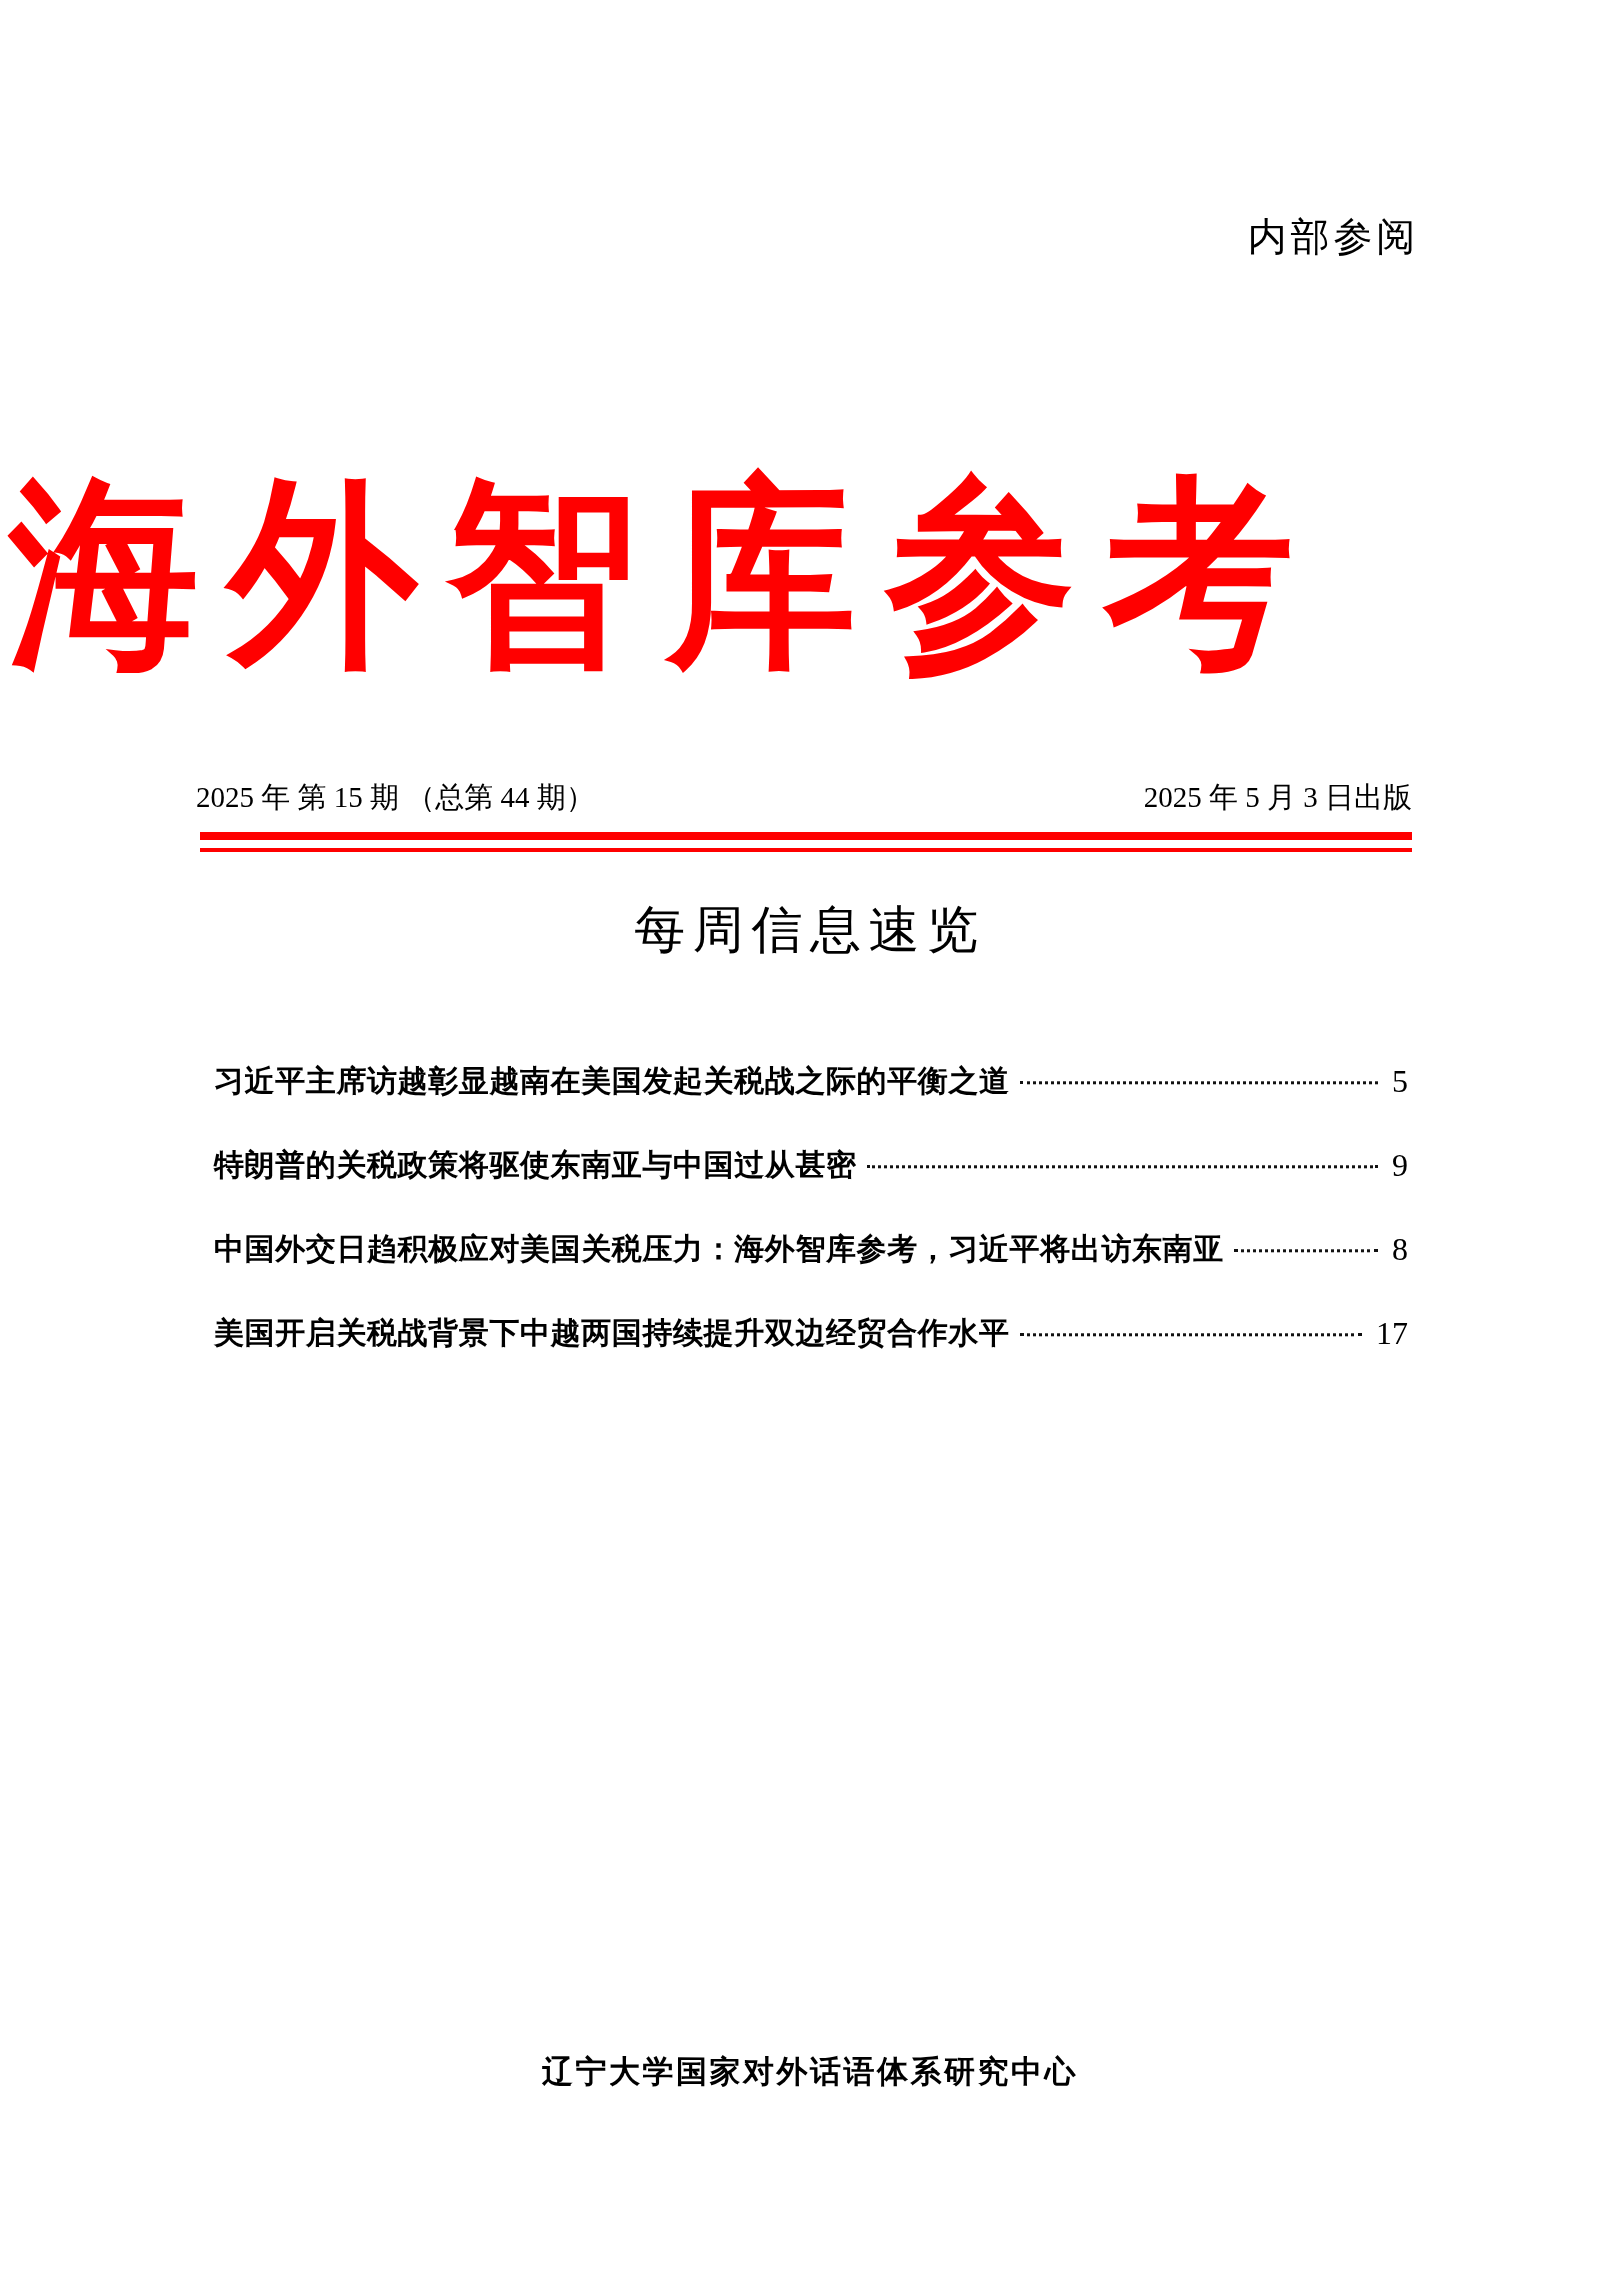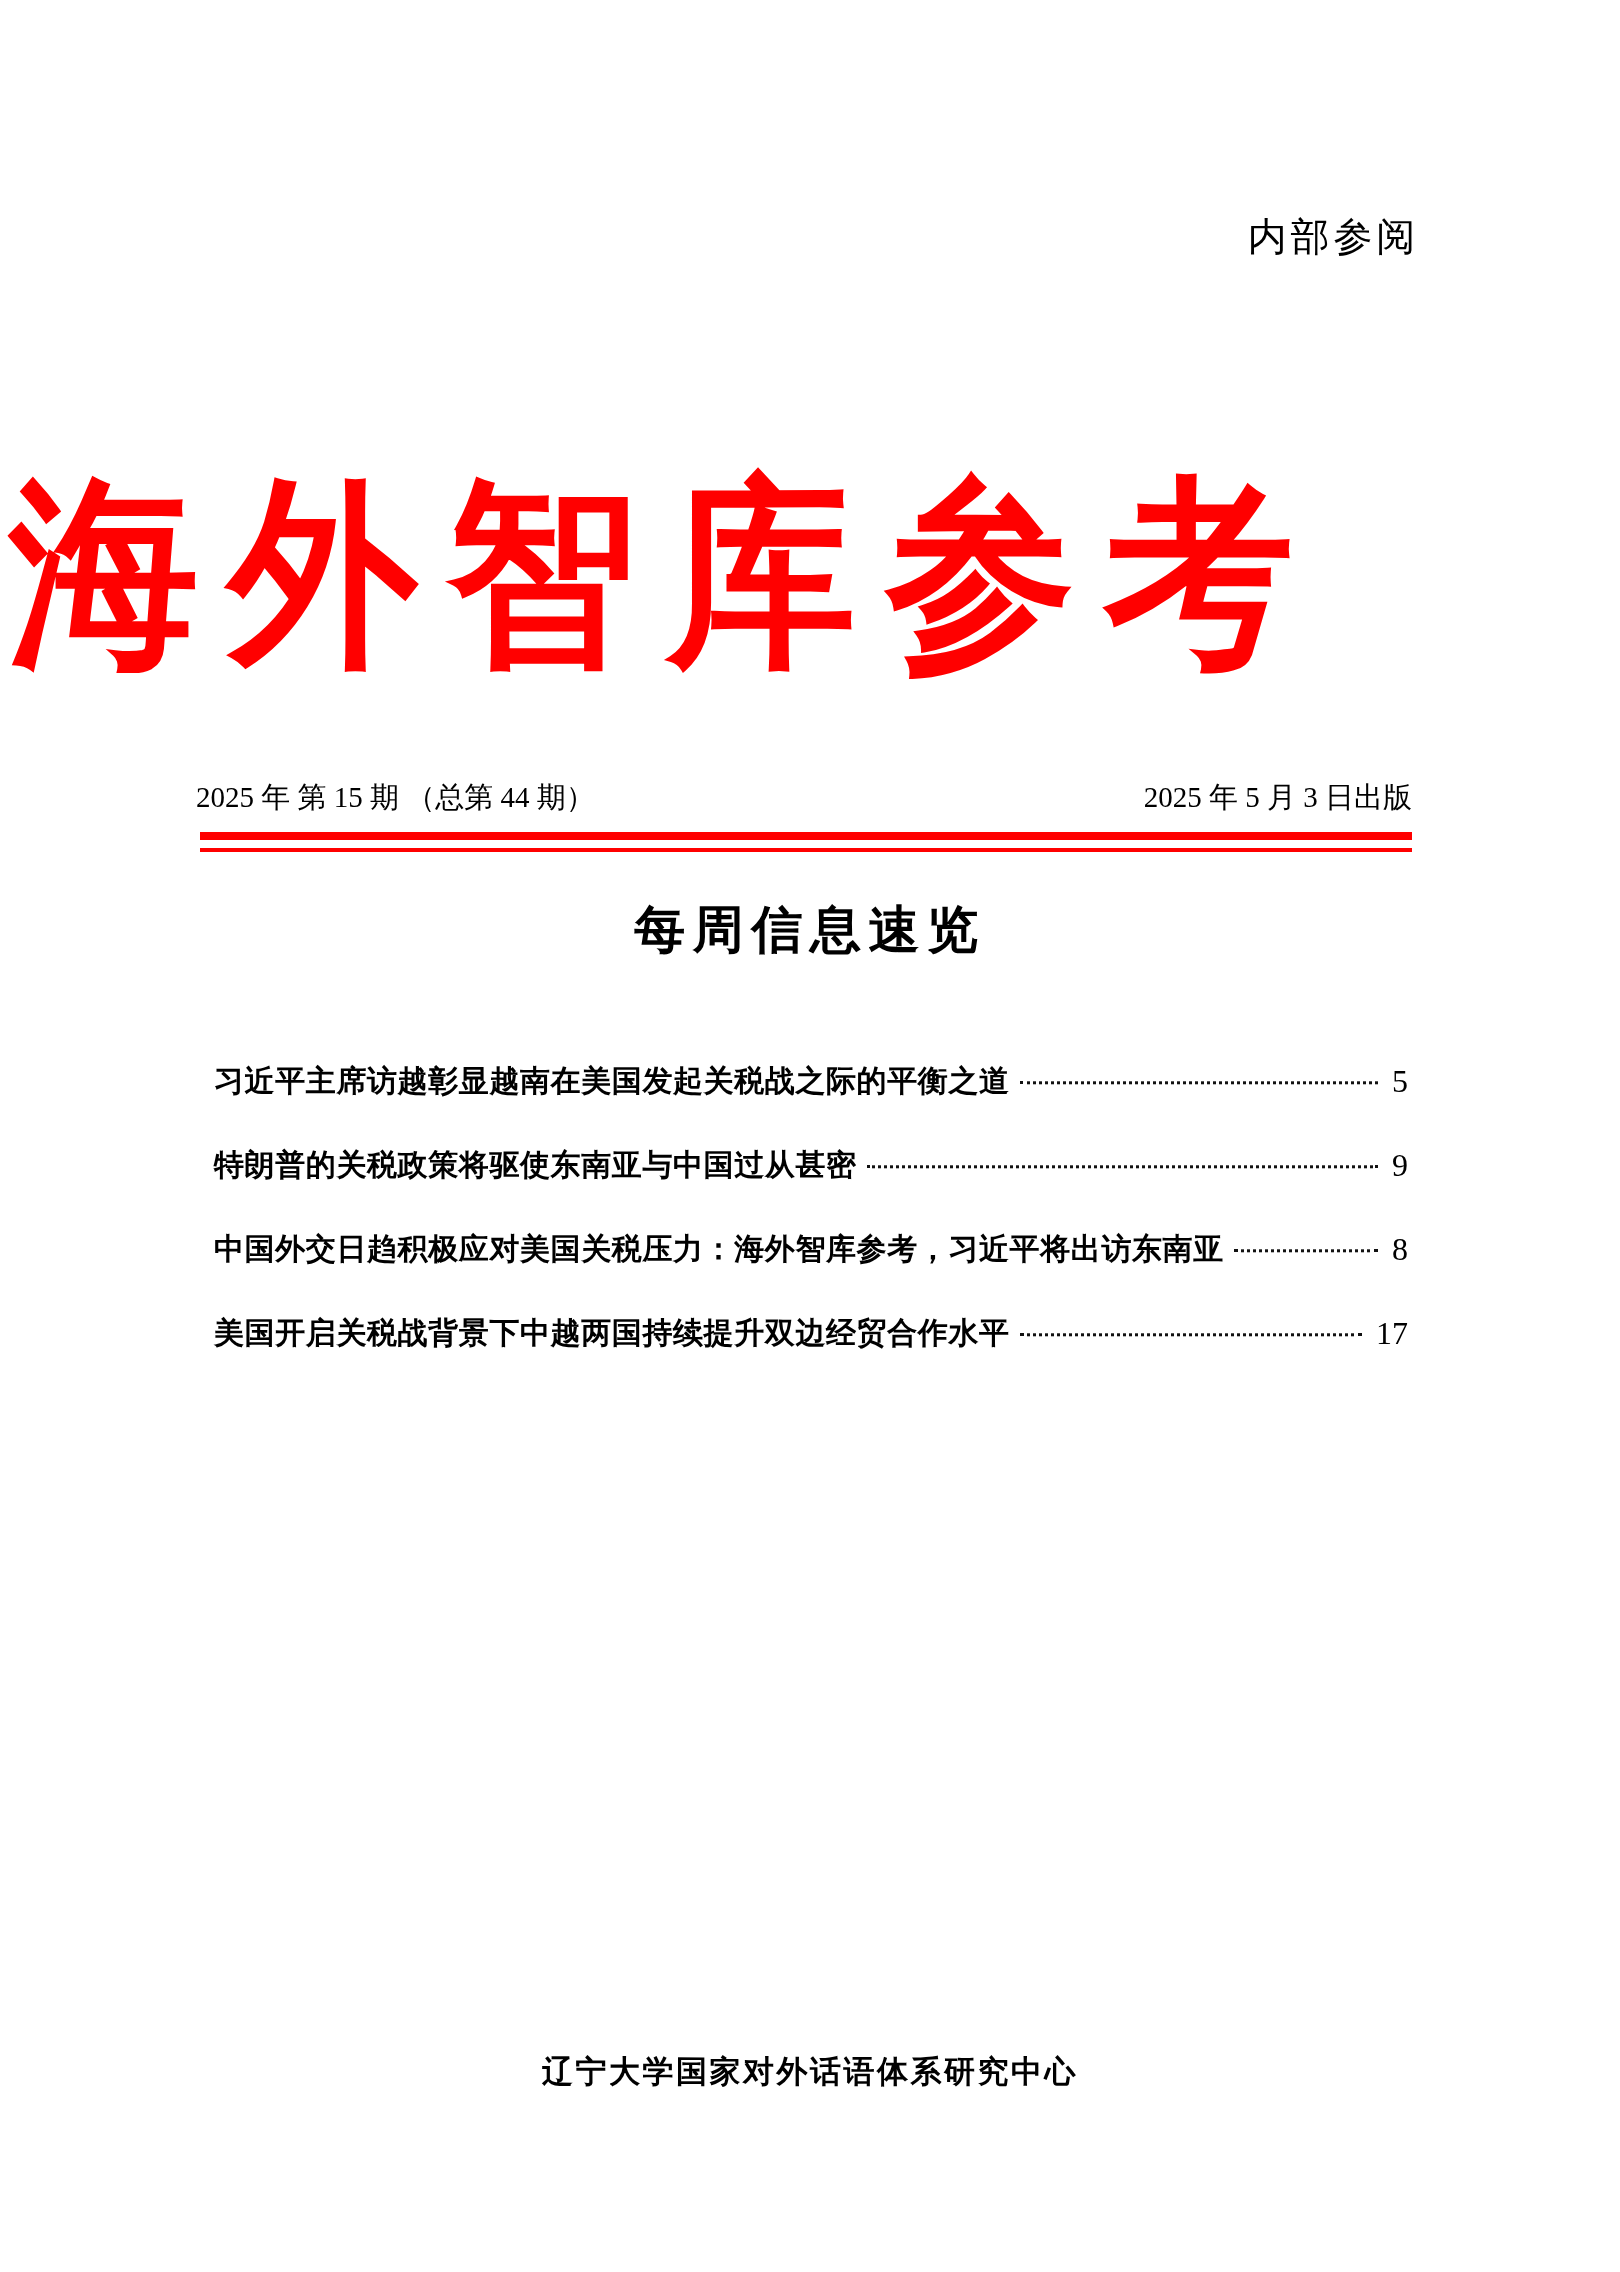--- a/index.html
+++ b/index.html
@@ -83,21 +83,21 @@
   }
 
   
   .section-title {
     position: absolute;
     top: 902px;
     left: 0;
     width: 100%;
     text-align: center;
     font-family: "Liberation Sans", sans-serif;
-    font-weight: 700;
+    font-weight: 400;
     font-size: 51px;
     line-height: 56px;
     letter-spacing: 7.6px;
     color: #000000;
   }
 
   
   .toc {
     position: absolute;
     top: 1065px;

